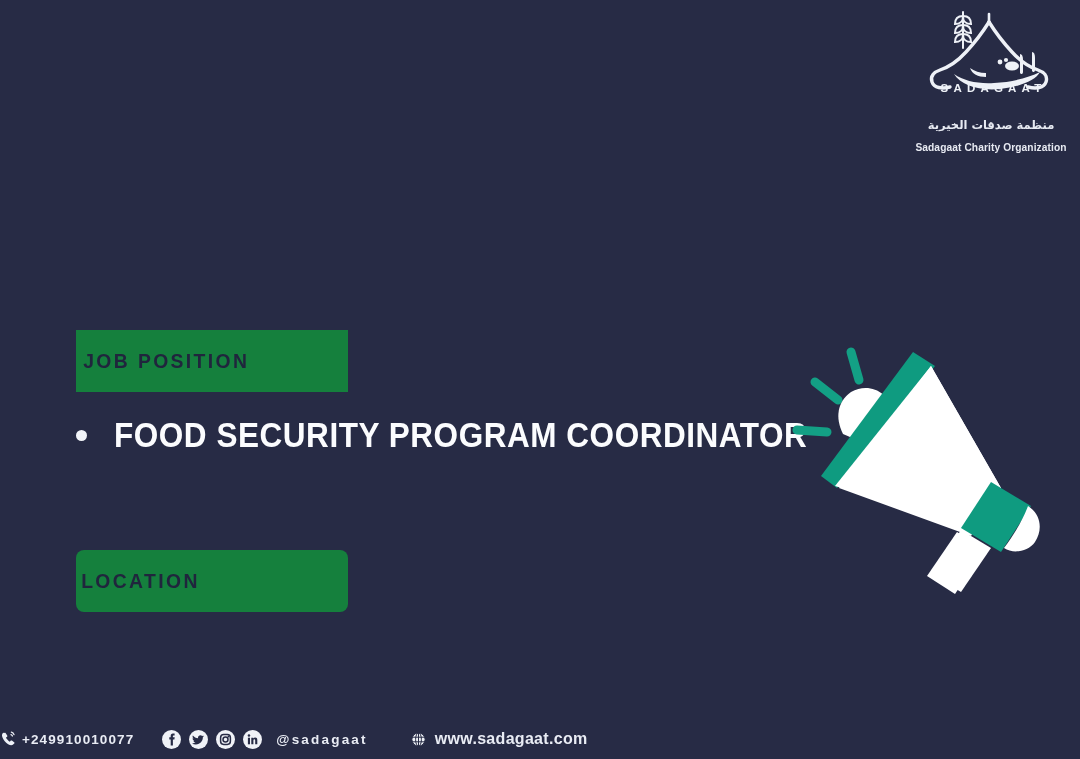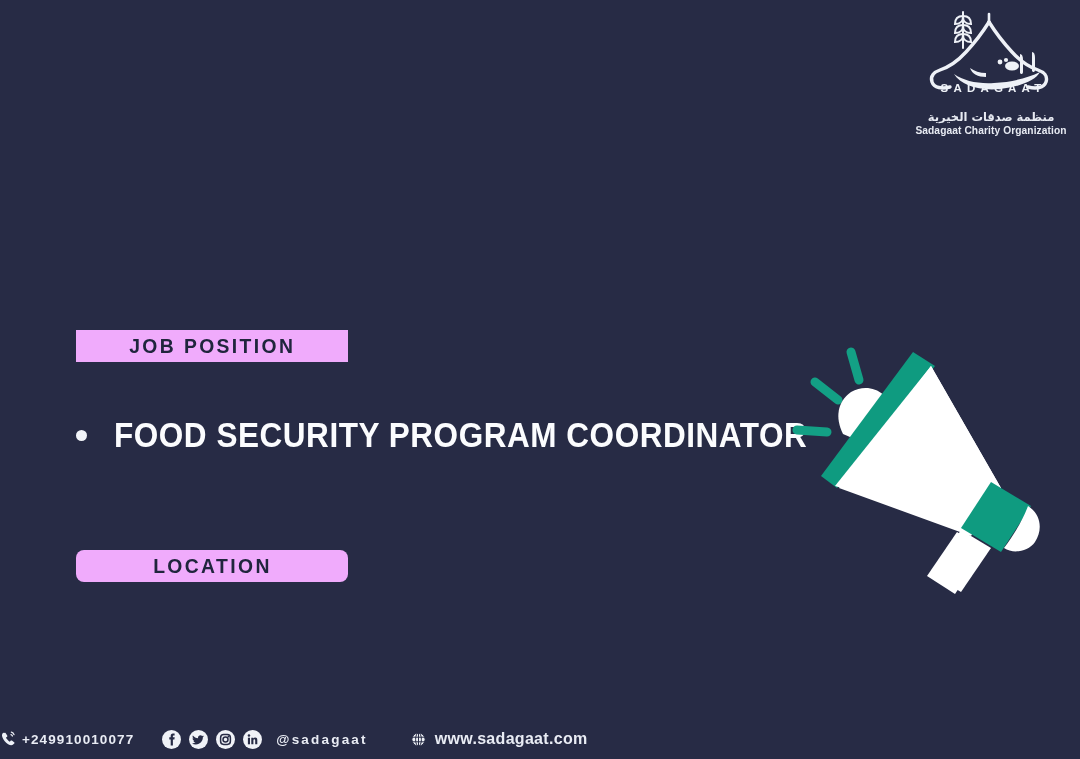--- a/index.html
+++ b/index.html
@@ -8,21 +8,21 @@
     background:#272b45;
     font-family:"Liberation Sans", sans-serif;
     overflow:hidden;
     position:relative;
   }
   .poster { position:absolute; inset:0; }
 
   
   .logo-block {
     position:absolute; left:906px; top:4px; width:170px; height:150px;
-    display:flex; flex-direction:column; align-items:center;
+    display:flex; flex-direction:column; align-items:center;justify-content:space-between;
   }
   .logo-mark { position:relative; width:150px; height:104px; }
   .logo-mark svg { display:block; }
   .logo-wordmark {
     position:absolute; left:0; right:0; top:78px;
     text-align:center;
     font-size:11.5px; font-weight:bold; letter-spacing:5.2px;
     color:#eef1f7; font-family:"Liberation Sans", sans-serif;
     text-indent:5px;
   }
@@ -51,23 +51,23 @@
     color:#ffffff;
     font-family:"Liberation Sans Narrow","Liberation Sans", sans-serif;
     font-weight:bold; font-size:144px; line-height:.84;
     letter-spacing:0px;
     transform:scaleX(.9); transform-origin:center;
     display:block; margin-top:10px;
   }
 
   
   .badge {
-    position:absolute; height:32px; width:272px;
-    background:#f0abfc;
-    display:flex; align-items:center; justify-content:center;
+    position:absolute; height:62px; width:272px;
+    background:#15803d;
+    display:flex; align-items:center; 
     color:#20253d;
     font-weight:bold; font-size:21px; letter-spacing:2.6px;
     font-family:"Liberation Sans Narrow","Liberation Sans", sans-serif;
     transform:none;
   }
   .badge span { transform:scaleX(.92); display:inline-block; }
   #badge-job { left:76px; top:330px; }
   #badge-loc { left:76px; top:550px;border-radius:8px; }
 
   .bullet-row { position:absolute; display:flex; align-items:center; }

